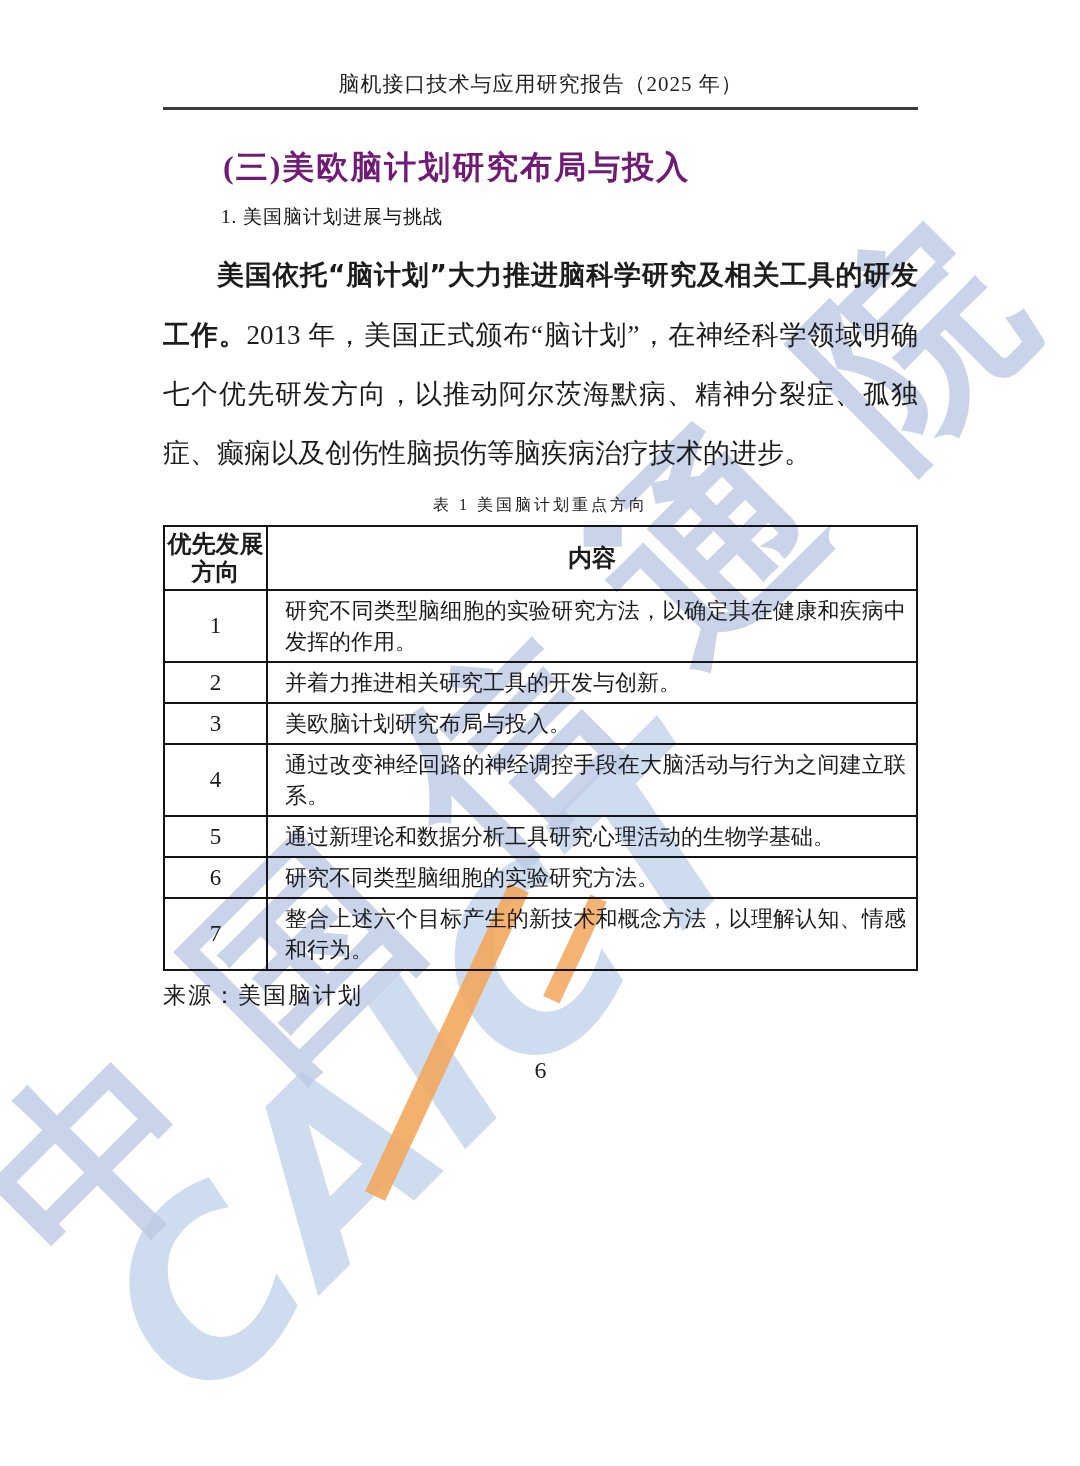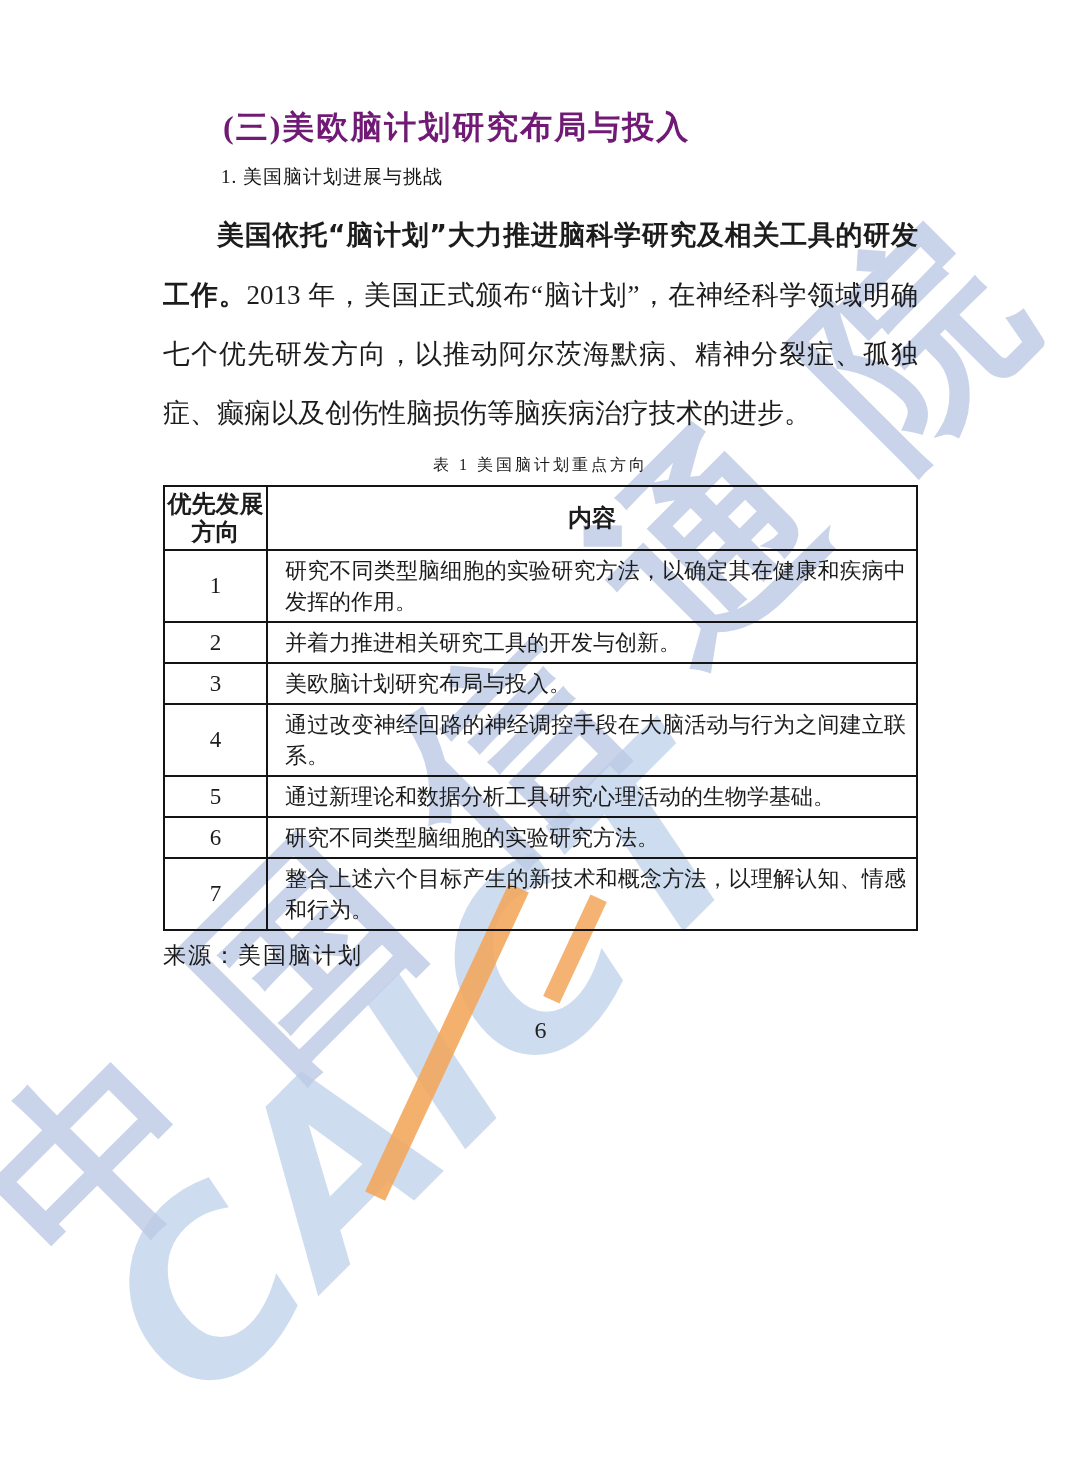--- a/index.html
+++ b/index.html
@@ -149,20 +149,21 @@
 
   <div class="wm-layer">
     <div class="wm-logo">CAICT</div>
     <div class="wm-orange-1"></div>
     <div class="wm-orange-2"></div>
     <div class="wm-text">中国信通院</div>
   </div>
 
   <div class="content">
 
+    <div class="running-head">脑机接口技术与应用研究报告（2025 年）</div>
 
     <h2 class="section-title">(三)美欧脑计划研究布局与投入</h2>
 
 
     <h3 class="sub-title">1. 美国脑计划进展与挑战</h3>
 
     <p class="para"><span class="b">美国依托“脑计划”大力推进脑科学研究及相关工具的研发工作。</span><span>2013 年，美国正式颁布“脑计划”，在神经科学领域明确七个优先研发方向，以推动阿尔茨海默病、精神分裂症、孤独症、癫痫以及创伤性脑损伤等脑疾病治疗技术的进步。</span></p>
 
     <div class="tbl-caption">表 1 美国脑计划重点方向</div>
 

